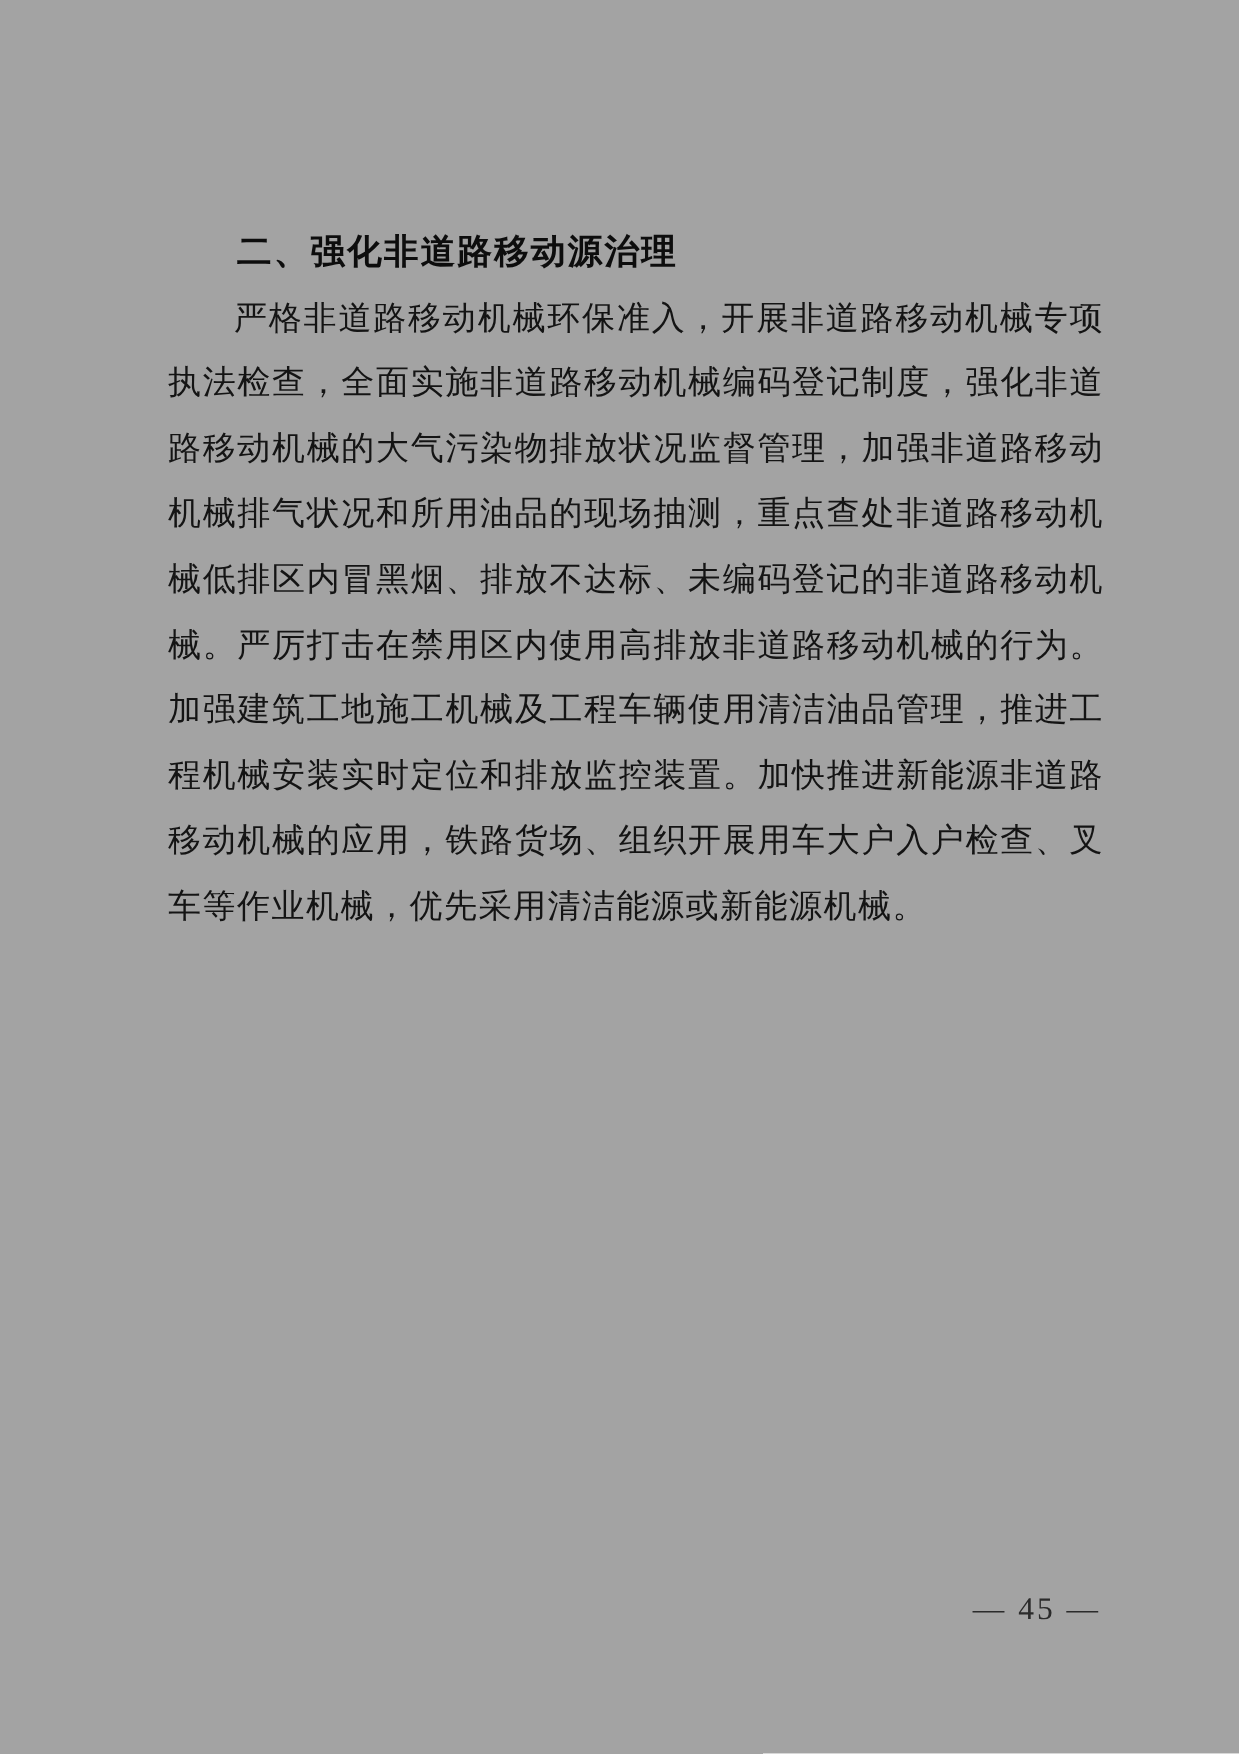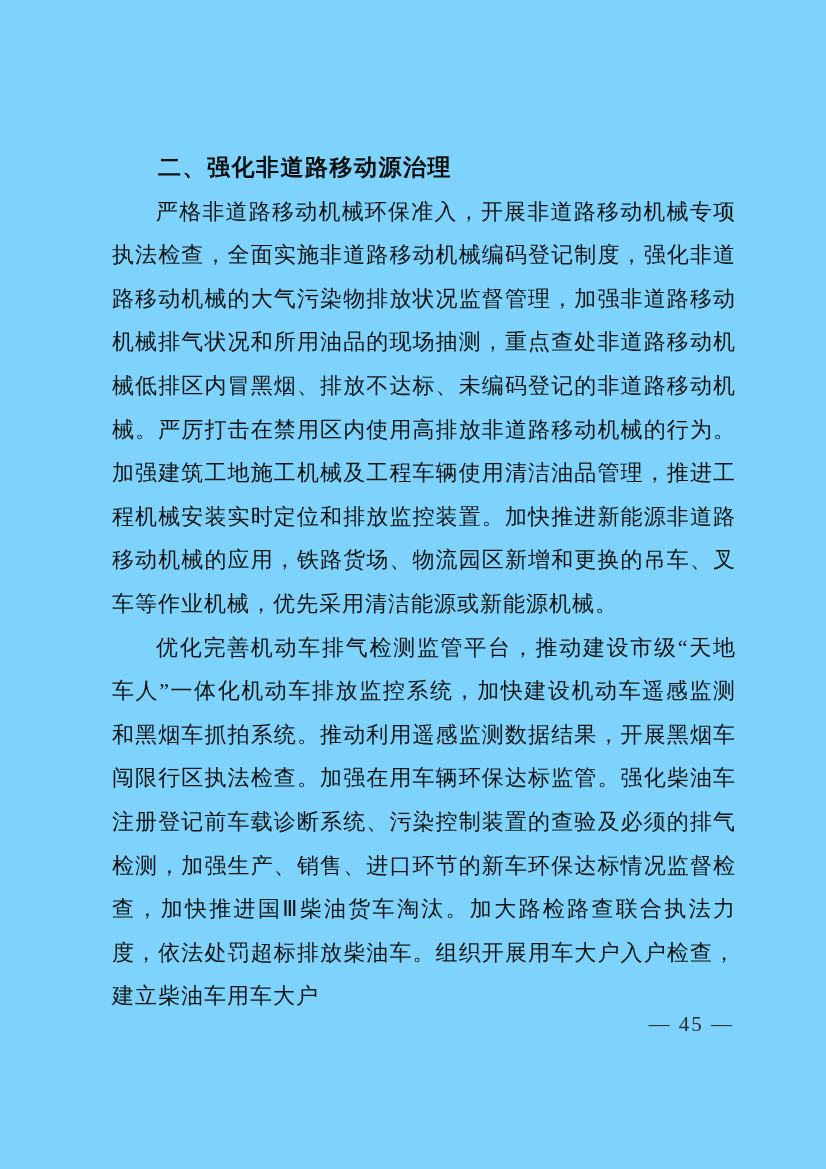--- a/index.html
+++ b/index.html
@@ -4,21 +4,21 @@
 <style>
   html, body {
     margin: 0;
     padding: 0;
     background: #ffffff;
   }
   .page {
     position: relative;
     width: 826px;
     height: 1169px;
-    background: #7dd3fc;
+    background: #a3a3a3;
     overflow: hidden;
     font-family: "Liberation Serif", serif;
     color: #141414;
   }
   .content {
     position: absolute;
     left: 112px;
     top: 146px;
     width: 624px;
   }
@@ -37,33 +37,32 @@
     margin: 0;
     font-size: 22px;
     line-height: 43.6px;
     text-indent: 2em;
     text-align: justify;
     letter-spacing: 1px;
     color: #141414;
   }
   .page-footer {
     position: absolute;
-    top: 1012px;
+    top: 1060px;
     right: 92px;
     font-size: 21px;
     letter-spacing: 2px;
     color: #2b2b2b;
     font-family: "Liberation Serif", serif;
   }
 </style>
 </head>
 <body>
 
 <div class="page">
   <main class="content">
     <h2 class="section-heading">二、强化非道路移动源治理</h2>
-    <p class="body-paragraph">严格非道路移动机械环保准入，开展非道路移动机械专项执法检查，全面实施非道路移动机械编码登记制度，强化非道路移动机械的大气污染物排放状况监督管理，加强非道路移动机械排气状况和所用油品的现场抽测，重点查处非道路移动机械低排区内冒黑烟、排放不达标、未编码登记的非道路移动机械。严厉打击在禁用区内使用高排放非道路移动机械的行为。加强建筑工地施工机械及工程车辆使用清洁油品管理，推进工程机械安装实时定位和排放监控装置。加快推进新能源非道路移动机械的应用，铁路货场、物流园区新增和更换的吊车、叉车等作业机械，优先采用清洁能源或新能源机械。</p>
-    <p class="body-paragraph">优化完善机动车排气检测监管平台，推动建设市级“天地车人”一体化机动车排放监控系统，加快建设机动车遥感监测和黑烟车抓拍系统。推动利用遥感监测数据结果，开展黑烟车闯限行区执法检查。加强在用车辆环保达标监管。强化柴油车注册登记前车载诊断系统、污染控制装置的查验及必须的排气检测，加强生产、销售、进口环节的新车环保达标情况监督检查，加快推进国Ⅲ柴油货车淘汰。加大路检路查联合执法力度，依法处罚超标排放柴油车。组织开展用车大户入户检查，建立柴油车用车大户</p>
+    <p class="body-paragraph">严格非道路移动机械环保准入，开展非道路移动机械专项执法检查，全面实施非道路移动机械编码登记制度，强化非道路移动机械的大气污染物排放状况监督管理，加强非道路移动机械排气状况和所用油品的现场抽测，重点查处非道路移动机械低排区内冒黑烟、排放不达标、未编码登记的非道路移动机械。严厉打击在禁用区内使用高排放非道路移动机械的行为。加强建筑工地施工机械及工程车辆使用清洁油品管理，推进工程机械安装实时定位和排放监控装置。加快推进新能源非道路移动机械的应用，铁路货场、组织开展用车大户入户检查、叉车等作业机械，优先采用清洁能源或新能源机械。</p>
   </main>
   <footer class="page-footer">
     <span>— 45 —</span>
   </footer>
 </div>
 
 </body></html>

